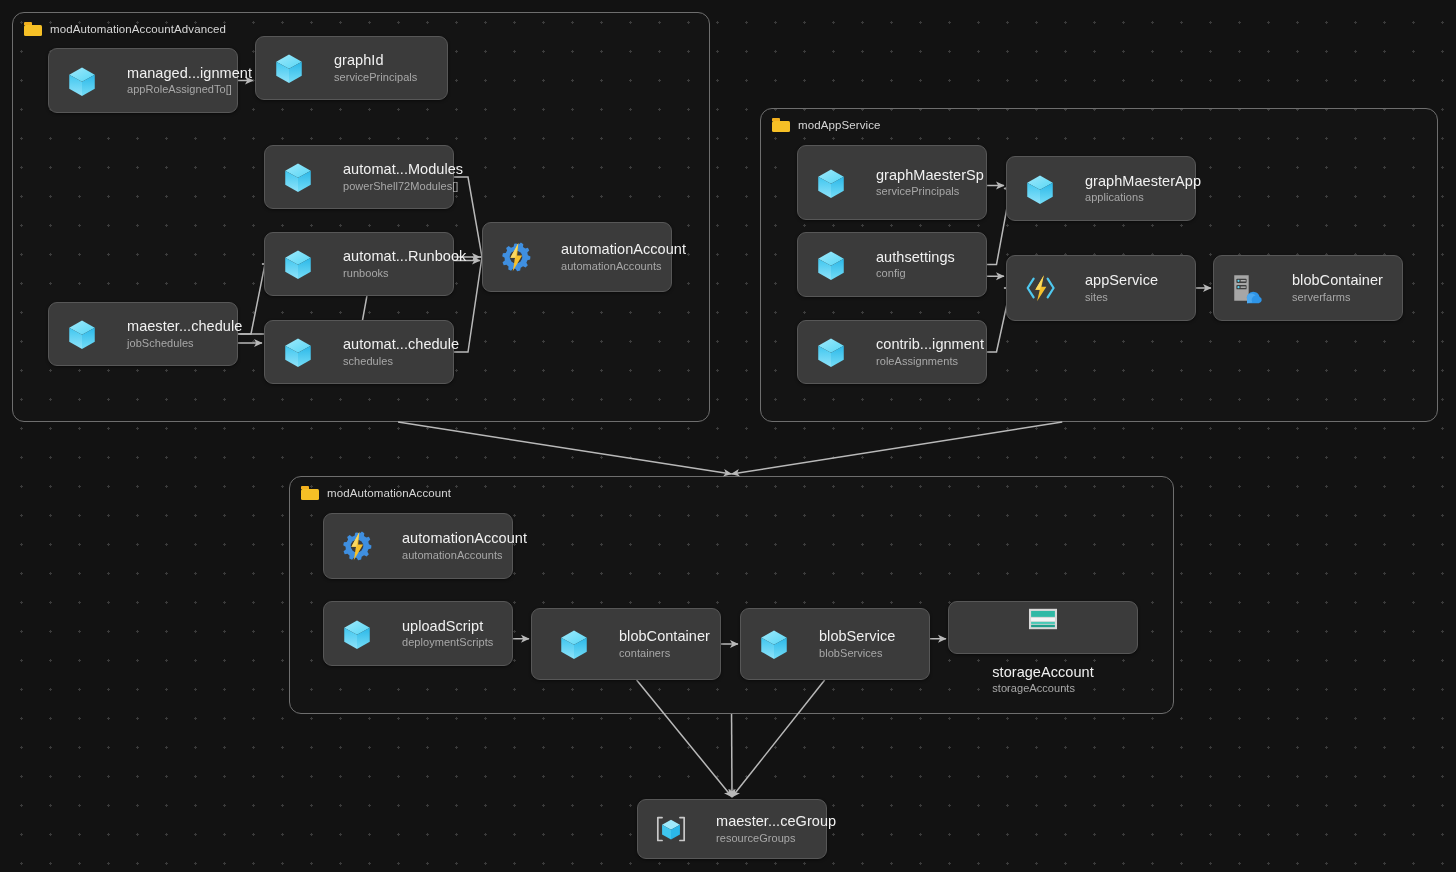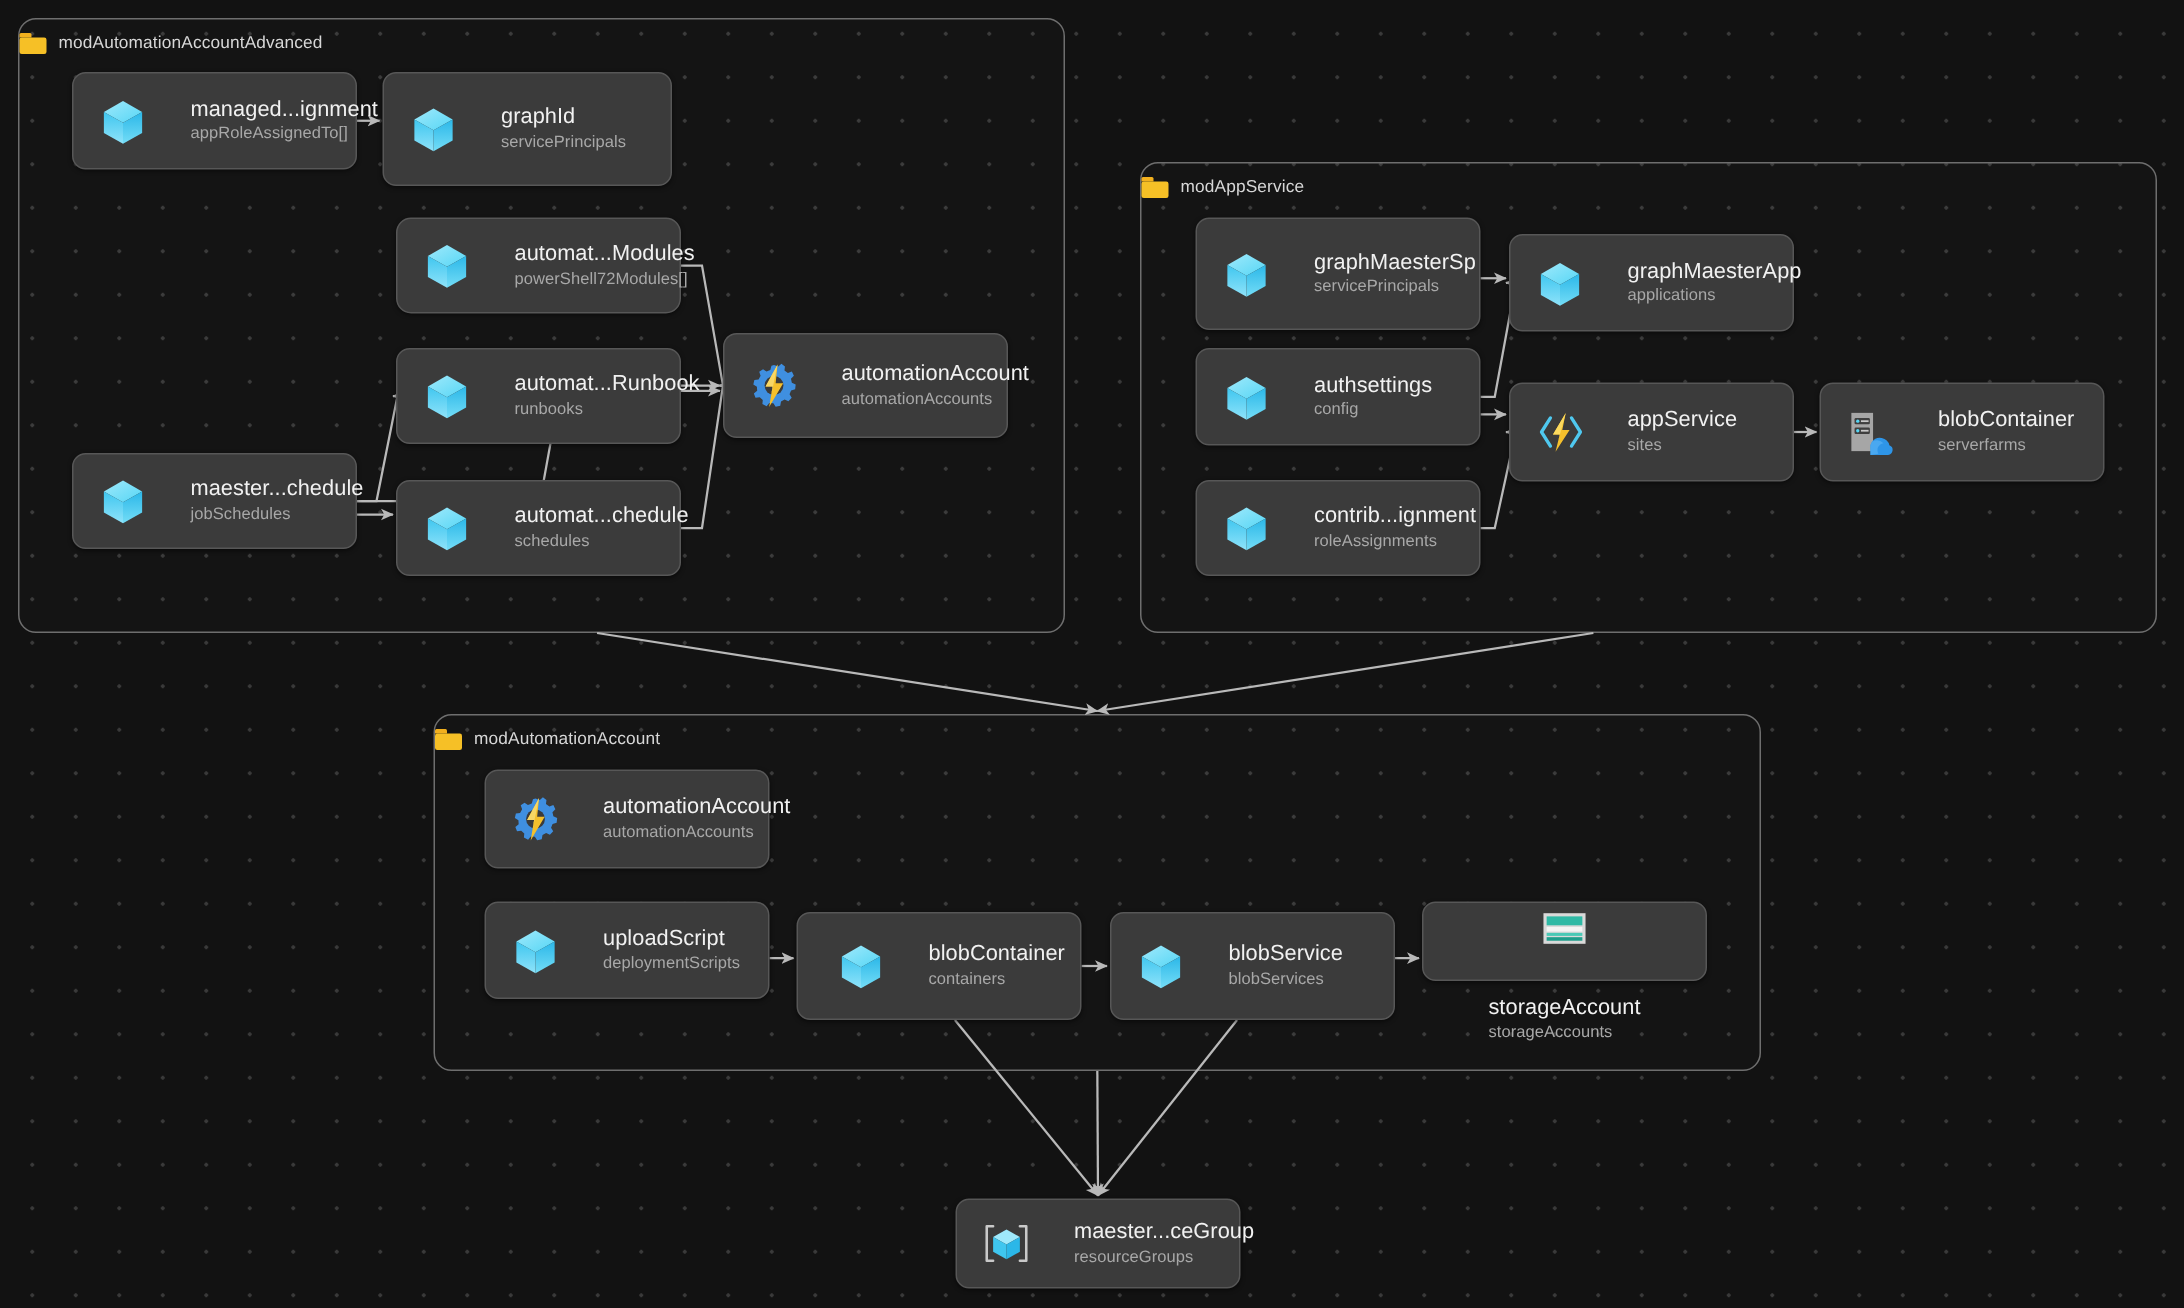--- a/index.html
+++ b/index.html
@@ -24,21 +24,21 @@
   .group {
     position: absolute;
     box-sizing: border-box;
     border: 1px solid #6e6e6e;
     border-radius: 12px;
     background: rgba(255,255,255,0.012);
   }
   .group-header {
     position: absolute;
     top: 9px;
-    left: 0;
+    left: 11px;
     display: flex;
     align-items: center;
     gap: 8px;
     pointer-events: none;
   }
   .folder-icon {
     position: relative;
     width: 18px;
     height: 14px;
     flex: 0 0 auto;
@@ -201,21 +201,21 @@
         <polygon points="20,4 35,12.5 20,21 5,12.5" fill="url(#cgT)"></polygon>
         <polygon points="5,12.5 20,21 20,37.5 5,29" fill="url(#cgL)"></polygon>
         <polygon points="35,12.5 35,29 20,37.5 20,21" fill="url(#cgR)"></polygon>
       </svg>
         </span>
         <span class="txt">
           <span class="title">managed...ignment</span>
           <span class="sub">appRoleAssignedTo[]</span>
         </span>
       </div>
-      <div class="node" style="left: 255px; top: 48px; width: 193px; height: 76px;">
+      <div class="node" style="left: 255px; top: 36px; width: 193px; height: 64px;">
         <span class="ico">
           <svg viewBox="0 0 40 40">
         <defs>
           <linearGradient id="cgT" x1="0" y1="0" x2="1" y2="1">
             <stop offset="0" stop-color="#9fe9fb"></stop>
                 <stop offset="1" stop-color="#56d6f5"></stop>
           </linearGradient>
           <linearGradient id="cgL" x1="0" y1="0" x2="0" y2="1">
             <stop offset="0" stop-color="#3fc6ef"></stop>
                 <stop offset="1" stop-color="#8fe3fa"></stop>
@@ -228,21 +228,21 @@
         <polygon points="20,4 35,12.5 20,21 5,12.5" fill="url(#cgT)"></polygon>
         <polygon points="5,12.5 20,21 20,37.5 5,29" fill="url(#cgL)"></polygon>
         <polygon points="35,12.5 35,29 20,37.5 20,21" fill="url(#cgR)"></polygon>
       </svg>
         </span>
         <span class="txt">
           <span class="title">graphId</span>
           <span class="sub">servicePrincipals</span>
         </span>
       </div>
-      <div class="node" style="left: 264px; top: 145px; width: 190px; height: 64px; border-radius: 10px;">
+      <div class="node" style="left: 264px; top: 145px; width: 190px; height: 64px;">
         <span class="ico">
           <svg viewBox="0 0 40 40">
         <defs>
           <linearGradient id="cgT" x1="0" y1="0" x2="1" y2="1">
             <stop offset="0" stop-color="#9fe9fb"></stop>
                 <stop offset="1" stop-color="#56d6f5"></stop>
           </linearGradient>
           <linearGradient id="cgL" x1="0" y1="0" x2="0" y2="1">
             <stop offset="0" stop-color="#3fc6ef"></stop>
                 <stop offset="1" stop-color="#8fe3fa"></stop>

